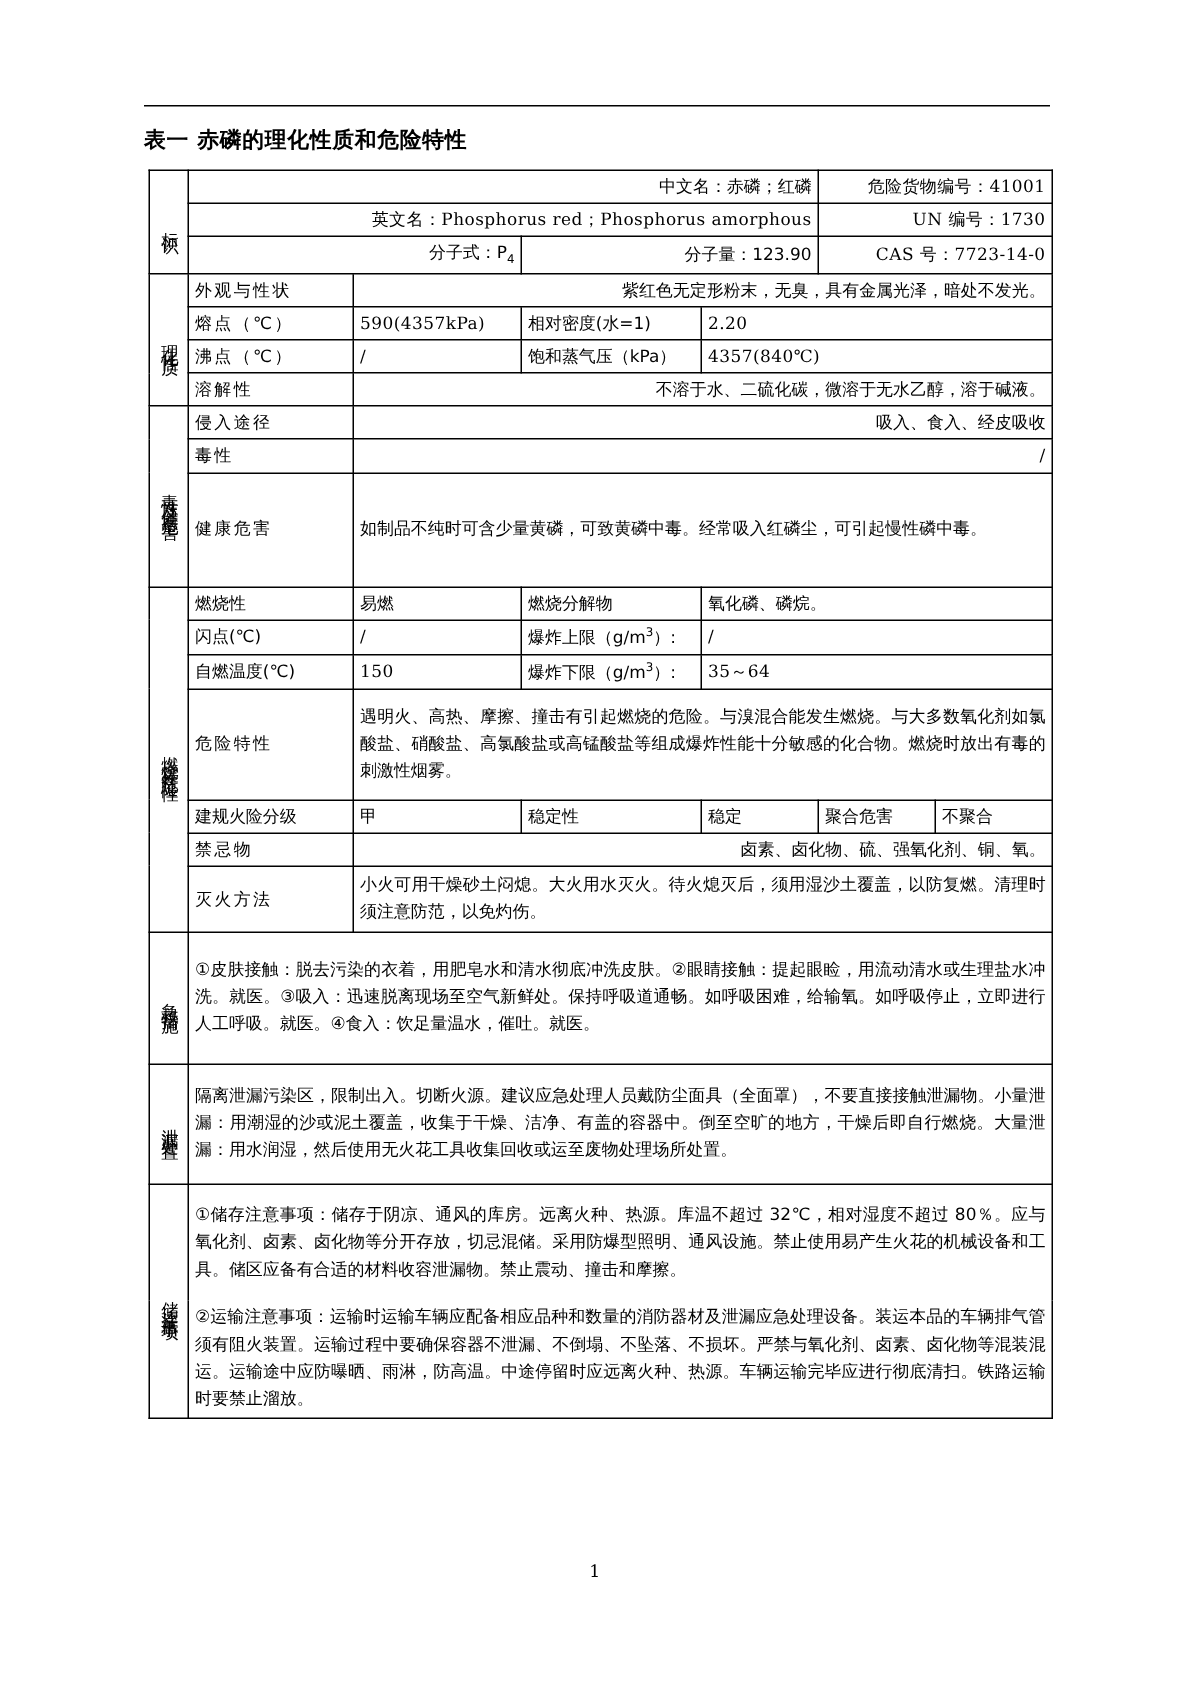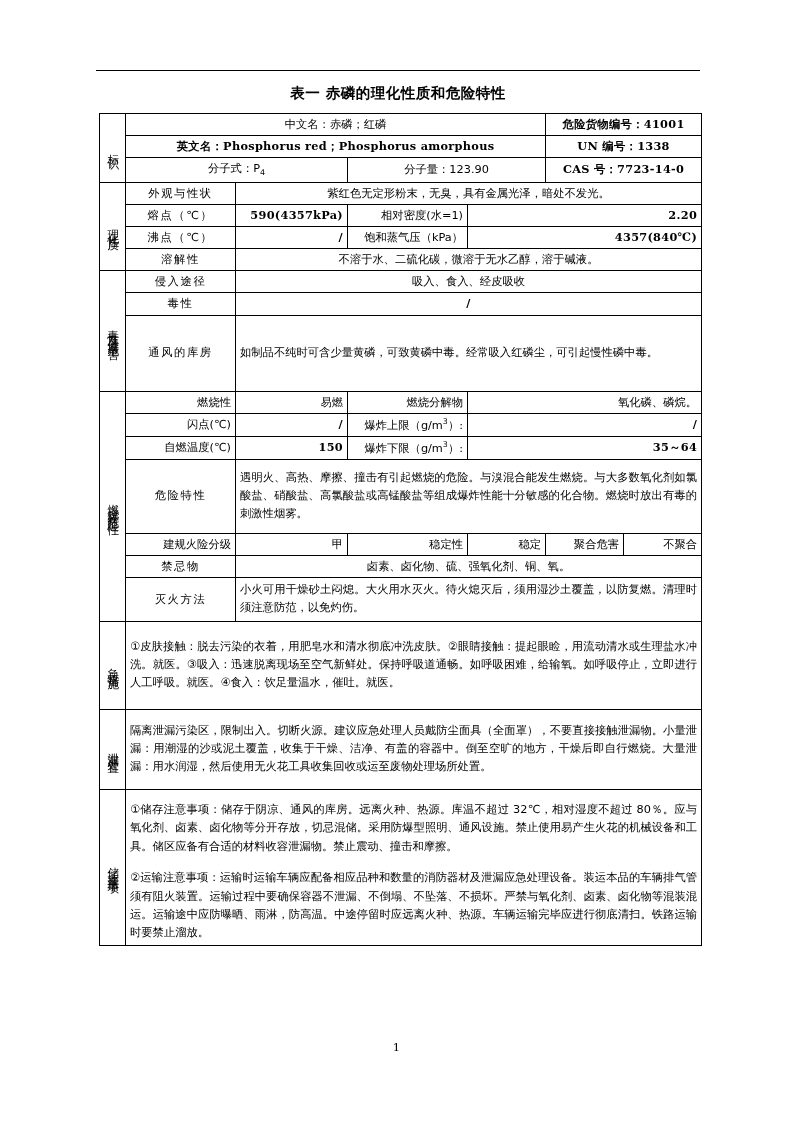--- a/index.html
+++ b/index.html
@@ -28,21 +28,21 @@
     top: 70px;
     width: 604px;
     height: 0;
     border-top: 1.6px solid #000;
   }
   .doc-title {
     position: absolute;
     left: 96px;
     top: 84px;
     width: 604px;
-    text-align: center;
+    text-align: left;
     font-size: 14.5px;
     font-weight: bold;
     font-family: "DejaVu Sans", "Liberation Sans", sans-serif;
     letter-spacing: 0.5px;
   }
   table.sheet {
     position: absolute;
     left: 99px;
     top: 113px;
     width: 602px;
@@ -68,43 +68,41 @@
     display: block;
     writing-mode: vertical-rl;
     text-orientation: upright;
     margin: 0 auto;
     letter-spacing: 3.2px;
     font-size: 11.6px;
     line-height: 1;
     white-space: nowrap;
   }
   td.rowlabel {
-    text-align: center;
     letter-spacing: 1.6px;
     white-space: nowrap;
   }
   td.left {
-    text-align: center;
+    text-align: right;
     padding-left: 6px;
   }
   td.center {
-    text-align: right;
+    text-align: left;
   }
   td.para {
     text-align: left;
     padding: 3px 5px 3px 6px;
     line-height: 1.62;
     text-align: justify;
     text-justify: inter-ideograph;
     margin-top: 43px;
   }
   .mono-ascii {
     font-family: "DejaVu Serif", "Liberation Serif", serif;
     letter-spacing: 0.3px;
-    font-weight: bold;
   }
   sub, sup {
     font-size: 70%;
   }
   .pagenum {
     position: absolute;
     left: 0;
     top: 1040px;
     width: 793px;
     text-align: center;
@@ -135,21 +133,21 @@
 
       <tr>
         <td class="vlabel" rowspan="3">
           <span class="vtext">标识</span>
         </td>
         <td class="left" colspan="4">中文名：赤磷；红磷</td>
         <td class="left mono-ascii" colspan="2">危险货物编号：41001</td>
       </tr>
       <tr>
         <td class="left mono-ascii" colspan="4">英文名：Phosphorus red；Phosphorus amorphous</td>
-        <td class="left mono-ascii" colspan="2">UN 编号：1338</td>
+        <td class="left mono-ascii" colspan="2">UN 编号：1730</td>
       </tr>
       <tr>
         <td class="left" colspan="2"><span>分子式：P</span><sub>4</sub></td>
         <td class="left" colspan="2">分子量：123.90</td>
         <td class="left mono-ascii" colspan="2">CAS 号：7723-14-0</td>
       </tr>
 
       <tr>
         <td class="vlabel" rowspan="4">
           <span class="vtext">理化性质</span>
@@ -179,21 +177,21 @@
           <span class="vtext">毒性及健康危害</span>
         </td>
         <td class="rowlabel">侵入途径</td>
         <td class="left" colspan="5">吸入、食入、经皮吸收</td>
       </tr>
       <tr>
         <td class="rowlabel">毒性</td>
         <td class="left mono-ascii" colspan="5">/</td>
       </tr>
       <tr style="height:76px">
-        <td class="rowlabel">通风的库房</td>
+        <td class="rowlabel">健康危害</td>
         <td class="para" colspan="5">如制品不纯时可含少量黄磷，可致黄磷中毒。经常吸入红磷尘，可引起慢性磷中毒。</td>
       </tr>
 
       <tr>
         <td class="vlabel" rowspan="7">
           <span class="vtext">燃烧爆炸危险性</span>
         </td>
         <td class="center">燃烧性</td>
         <td class="center">易燃</td>
         <td class="center">燃烧分解物</td>

